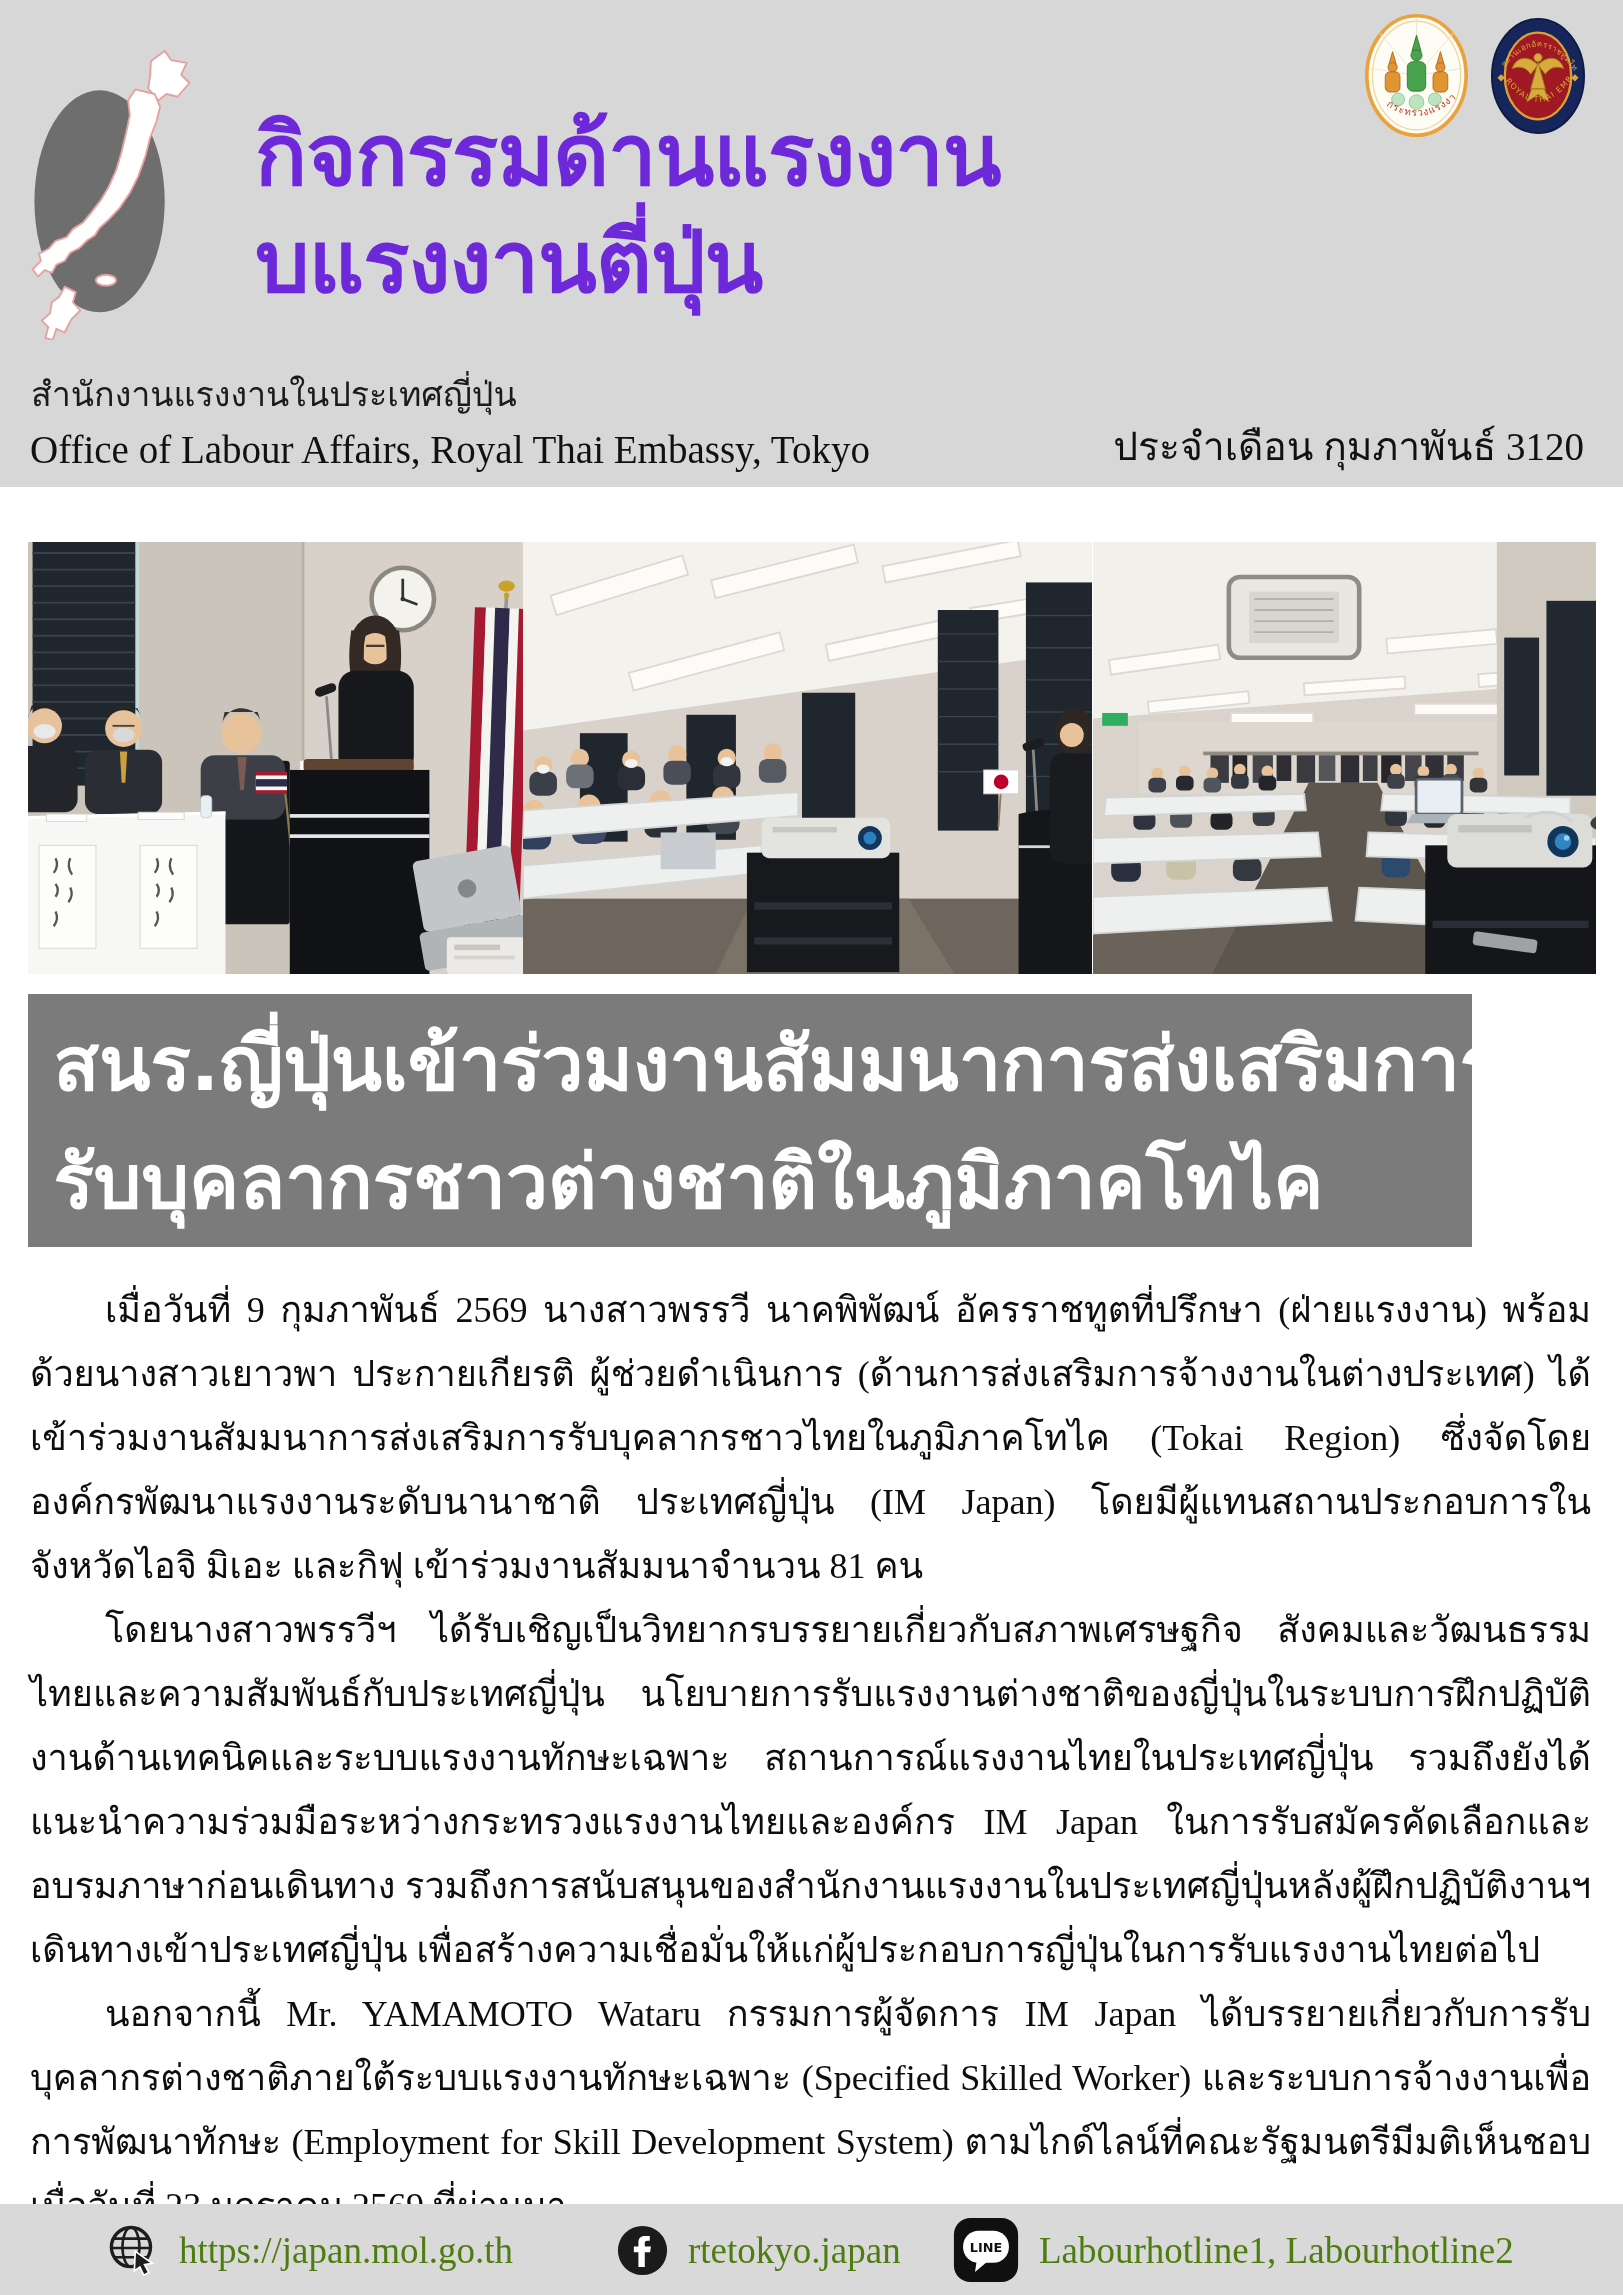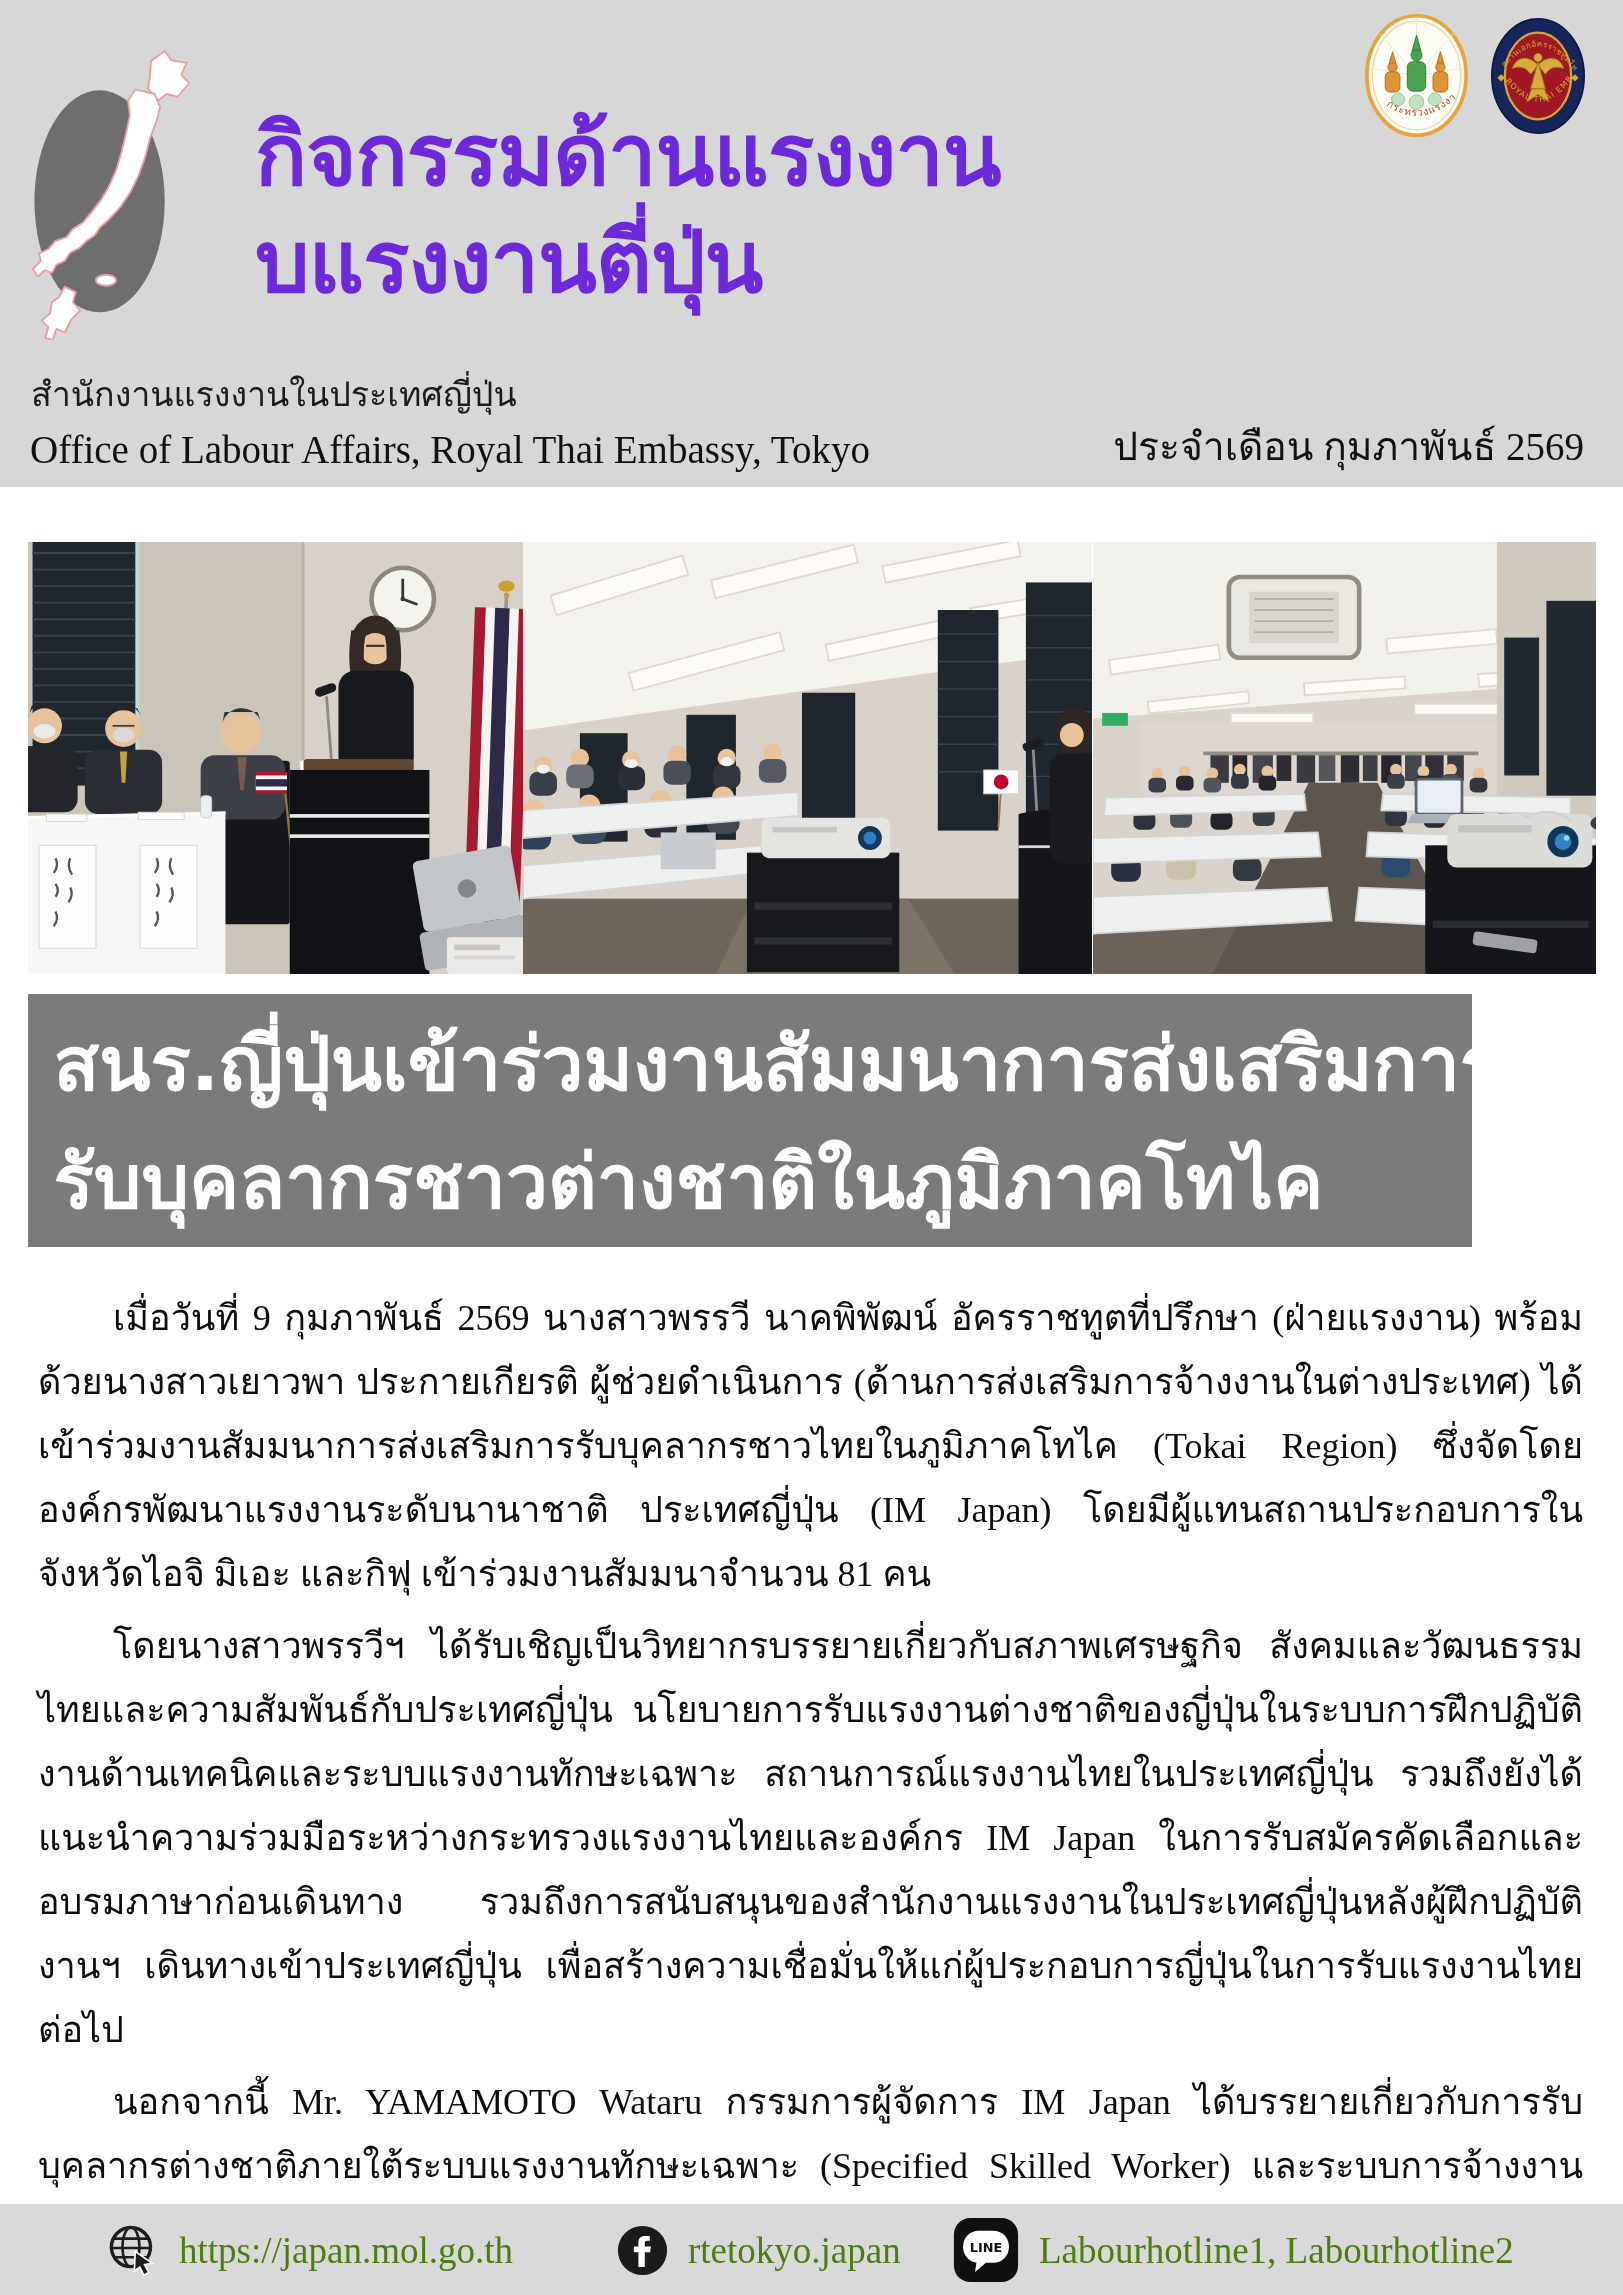--- a/index.html
+++ b/index.html
@@ -37,21 +37,21 @@
 
   
   .banner{position:absolute;left:27.5px;top:994px;width:1444px;height:253px;background:var(--banner-bg);}
   .banner h2{margin:0;padding:11px 0 0 26px;color:#ffffff;font-weight:800;font-size:75px;
              line-height:118px;letter-spacing:0;}
   .banner h2 span{display:block;white-space:nowrap;}
 
   
   .article{position:absolute;left:30px;top:1278px;width:1561px;font-size:36px;line-height:64px;
            text-align:justify;color:#0d0d0d;font-family:"Liberation Serif","DejaVu Serif",serif;}
-  .article p{margin:8px;text-indent:75px;overflow-wrap:break-word;}
+  .article p{margin:0;text-indent:75px;overflow-wrap:break-word;}
 
   
   .footer{position:absolute;left:0;top:2204px;width:1624px;height:92px;background:var(--footer-bg);}
   .footer-item{position:absolute;top:0;height:92px;display:flex;align-items:center;gap:20px;}
   .footer-item .label{font-size:37px;color:#4d7c0f;font-family:"Liberation Serif","DejaVu Serif",serif;white-space:nowrap;}
   .fi-web{left:108px;}
   .fi-fb{left:617px;}
   .fi-line{left:953px;}
   .icon{flex:0 0 auto;display:block;}
 </style>
@@ -139,21 +139,21 @@
       <text font-size="8.5" fill="#d9ab3c" font-family="DejaVu Sans, sans-serif" letter-spacing="0.5">
         <textPath href="#embTop" startOffset="6%">สถานเอกอัครราชทูตไทย</textPath>
       </text>
       <text font-size="8.5" fill="#d9ab3c" font-family="DejaVu Sans, sans-serif" letter-spacing="1.5">
         <textPath href="#embBot" startOffset="4%">ROYAL THAI EMBASSY</textPath>
       </text>
     </svg>
 
     <div class="office-th serif">สำนักงานแรงงานในประเทศญี่ปุ่น</div>
     <div class="office-en serif">Office of Labour Affairs, Royal Thai Embassy, Tokyo</div>
-    <div class="issue serif">ประจำเดือน กุมภาพันธ์ 2569</div>
+    <div class="issue serif">ประจำเดือน กุมภาพันธ์ 3120</div>
   </header>
 
   <figure class="photo photo-1" style="margin:0" aria-label="Speaker at dark podium with microphone, Thai flag and Japanese flag, panel of men seated at white table with name cards">
     <svg viewBox="0 0 540 470" preserveAspectRatio="none">
       <rect width="540" height="470" fill="#cbc4bb"></rect>
       <rect x="300" y="0" width="240" height="470" fill="#d7d1c9"></rect>
       <rect x="298" y="0" width="3" height="310" fill="#b9b2a9"></rect>
 
       <g>
         <rect x="5" y="0" width="112" height="265" fill="#1f262d"></rect>

